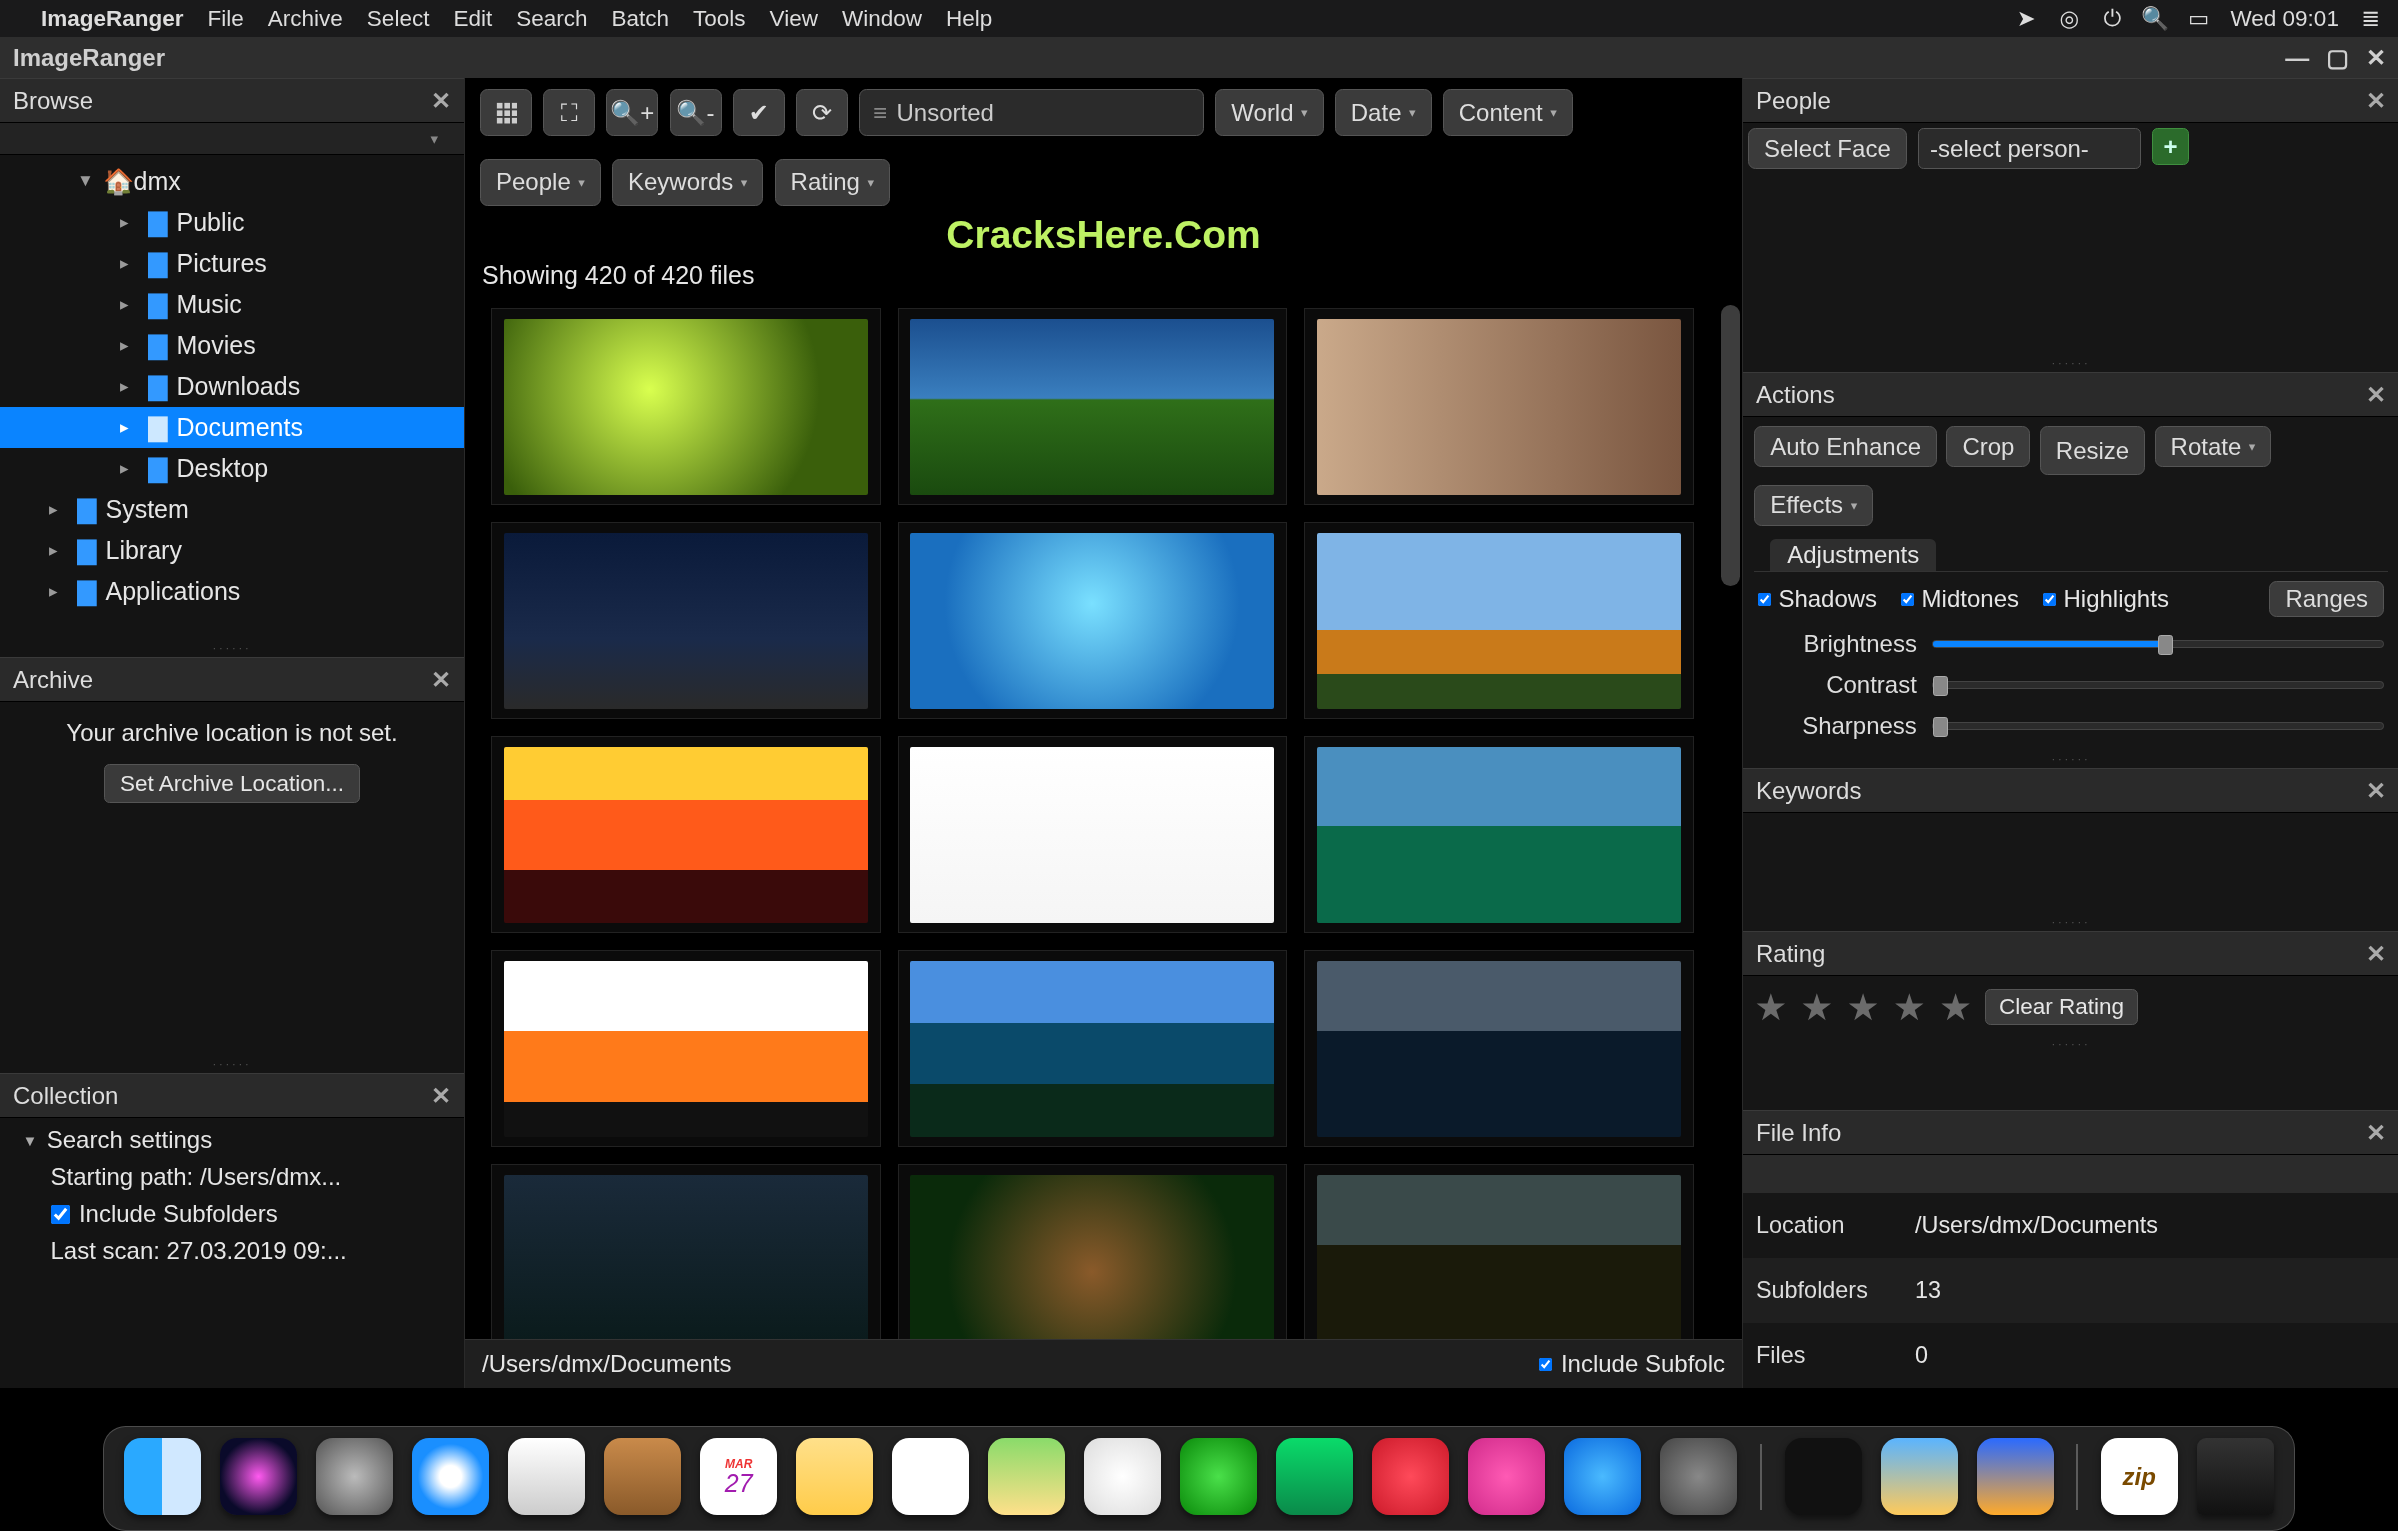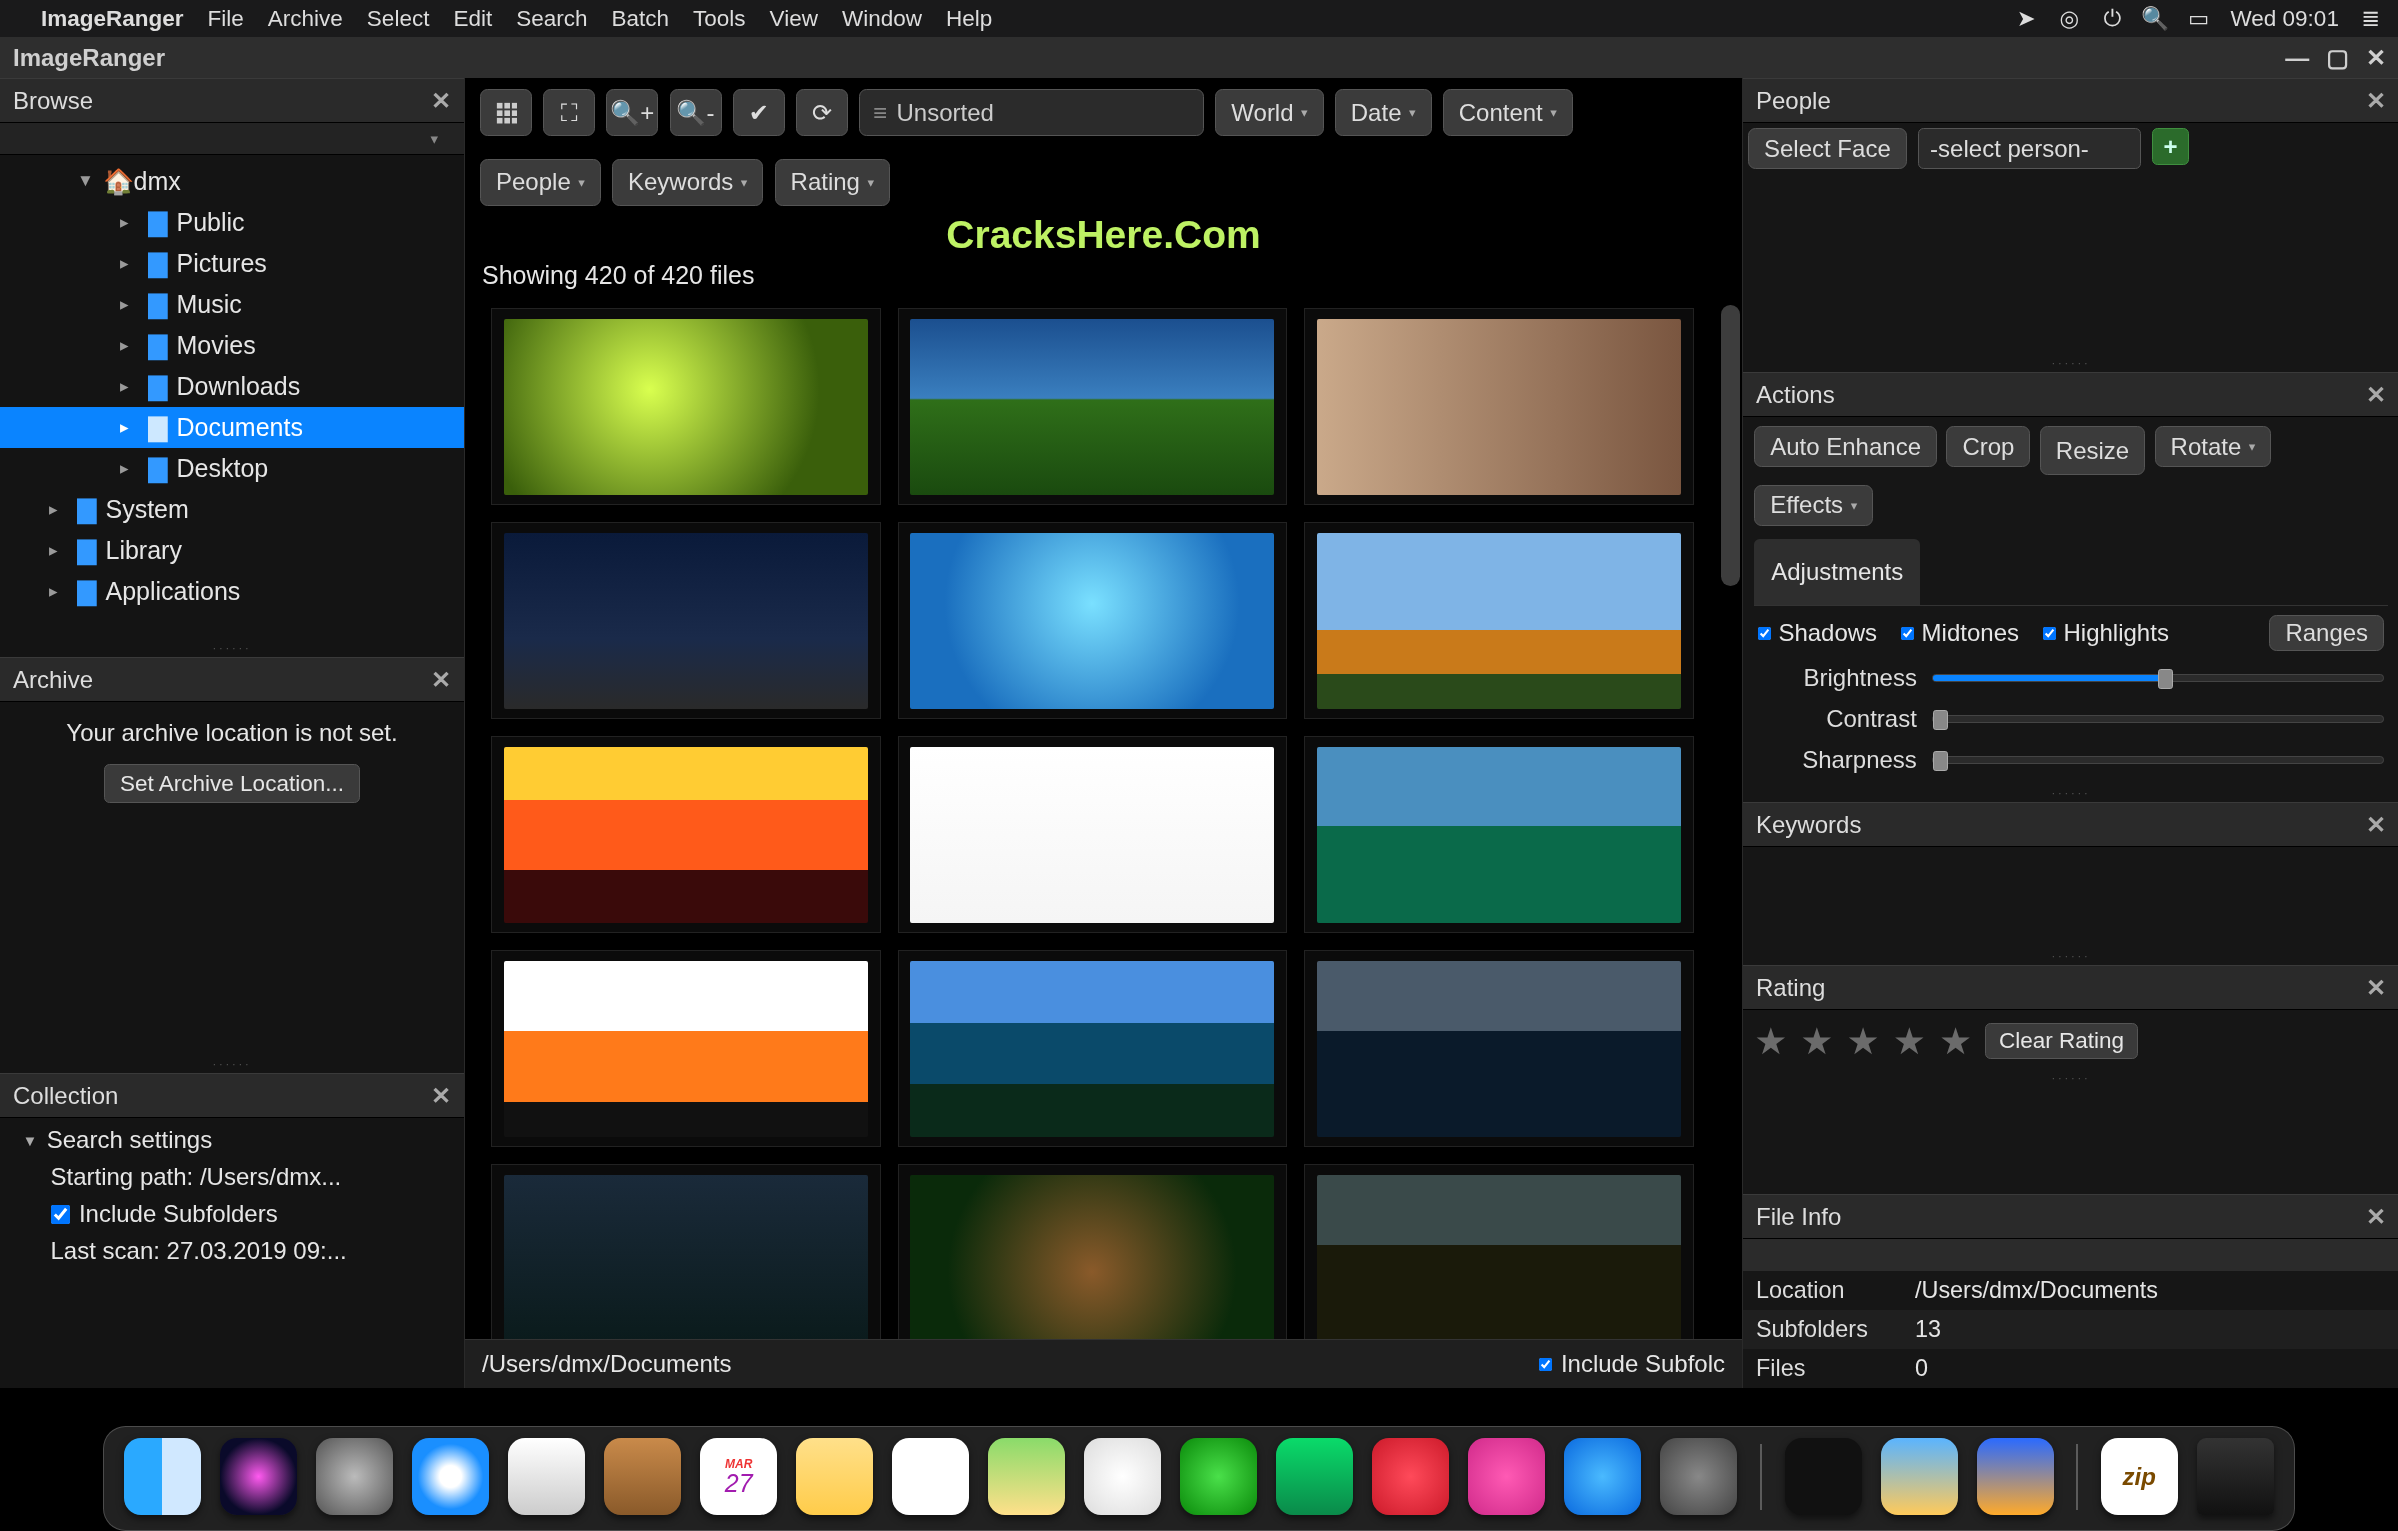--- a/index.html
+++ b/index.html
@@ -70,36 +70,36 @@
 
 
 .rightcol { width:656px; background:#161616; display:flex; flex-direction:column; }
 .people-body { padding:5px; display:flex; gap:11.2px; align-items:center; }
 .selectperson { height:41px; flex:0 0 223px; background:#2b2b2b; border:0.9px solid #555; border-radius:5.6px; display:flex; align-items:center; padding:0 11.2px; color:#ddd; }
 .plusbtn { width:37px; height:37px; background:#2b6b2b; border:0.9px solid #3f8f3f; border-radius:5.6px; color:#cfe; display:flex; align-items:center; justify-content:center; font-weight:700; }
 
 .actions-body { padding:9.4px 11.2px 7.5px 11.2px; }
 .actionrow { display:flex; gap:9.4px; flex-wrap:wrap; }
 .tabrow { margin-top:13px; }
-.tab { display:inline-block; background:#2e2e2e; padding:19px 17px; border-radius:5.6px 5.6px 0 0; color:#e6e6e6; }
+.tab { display:inline-block; background:#2e2e2e; padding:2px 17px; border-radius:5.6px 5.6px 0 0; color:#e6e6e6;margin-left:16px; }
 .adjarea { border-top:0.9px solid #333; padding:9.4px 3.7px 5.6px 3.7px; }
 .checksrow { display:flex; gap:24px; align-items:center; font-size:24px; }
 .checksrow label { display:flex; align-items:center; gap:7.5px; }
 .ranges { margin-left:auto; }
 .sliderrow { display:flex; align-items:center; gap:15px; margin-top:13px; }
 .sliderrow .lab { width:159px; text-align:right; color:#ddd; }
 .slider { flex:1; height:7.5px; background:#2b2b2b; border:0.9px solid #444; border-radius:3.7px; position:relative; }
 .slider.full::before { content:""; position:absolute; left:0; top:0; bottom:0; width:50%; background:#0a84ff; border-radius:2.8px 0 0 2.8px; }
 .slider.full .knob { left:50%; }
 .slider .knob { position:absolute; top:-6.6px; width:15px; height:20.6px; background:#888; border:0.9px solid #aaa; border-radius:2.8px; left:0; }
 
 .ratingstars { padding:9.4px 11.2px; display:flex; align-items:center; gap:13px; }
 .star { font-size:37px; color:#6b6b6b; }
 .fileinfo { font-size:23.4px; }
-.fileinfo .row { display:flex; padding:6px 13px; }
+.fileinfo .row { display:flex; padding:19px 13px; }
 .fileinfo .row:nth-child(odd){ background:#1f1f1f; }
 .fileinfo .row .k { width:159px; color:#ddd; }
 .spacer { flex:1; }
 .kw-body { height:103px; }
 
 
 .dock { position:absolute; left:0; right:0; bottom:0; height:118px; display:flex; align-items:flex-end; justify-content:center; }
 .dockbg { background:rgba(60,60,60,0.55); border:0.9px solid rgba(120,120,120,0.5); border-radius:22.5px; padding:11.2px 20.6px 15px; display:flex; gap:19px; align-items:flex-end;font-style:italic; }
 .dockicon { width:77px; height:77px; border-radius:17px; background:#555; box-shadow:0 3.7px 7.5px rgba(0,0,0,.5); position:relative; }
 .dockdivider { width:1.9px; height:66px; background:rgba(200,200,200,0.35); margin:0 3.7px; align-self:center; }

